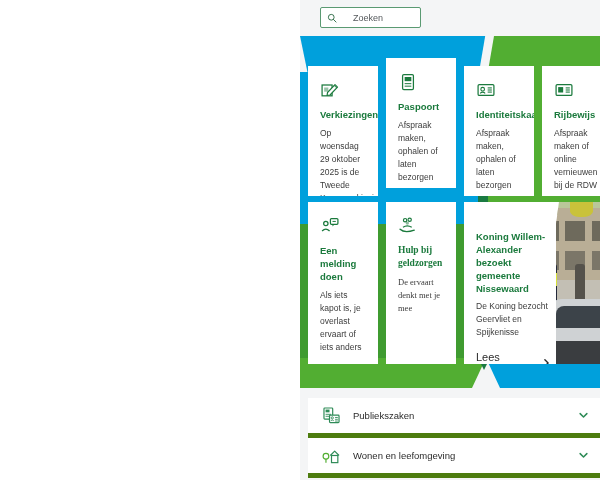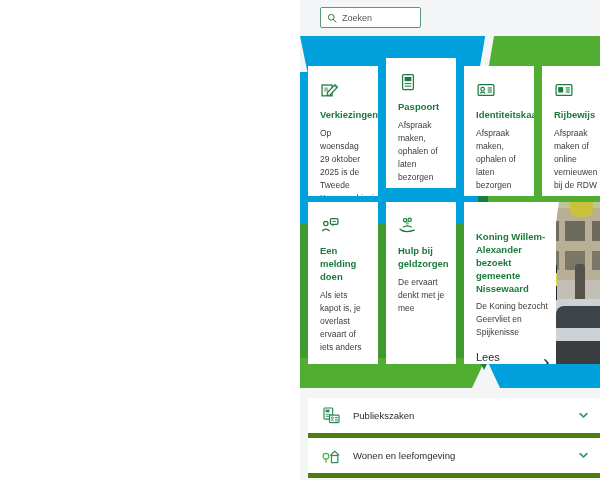--- a/index.html
+++ b/index.html
@@ -29,21 +29,21 @@
   .search-wrap {
     position: absolute;
     left: 20px; top: 7px;
     width: 101px; height: 21px;
     background: #ffffff;
     border: 1px solid #5a9a72;
     border-radius: 2px;
     display: flex;
     align-items: center;
     padding: 0 6px;
-    gap: 5px;
+    gap: 16px;
   }
   .search-input {
     border: 0; outline: 0;
     background: transparent;
     font-family: "Liberation Sans", sans-serif;
     font-size: 9px;
     color: #4a4a4a;
     width: 100%;
     padding: 0;
   }
@@ -159,21 +159,21 @@
   }
 
   
   #tile-verkiezingen { left: 8px;   top: 30px; width: 70px;  height: 130px; }
   #tile-paspoort     { left: 86px;  top: 22px; width: 70px;  height: 130px; }
   #tile-identiteit   { left: 164px; top: 30px; width: 70px;  height: 130px; }
   #tile-rijbewijs    { left: 242px; top: 30px; width: 70px;  height: 130px; }
 
   
   #tile-melding      { left: 8px;   top: 166px; width: 70px; height: 162px; }
-  #tile-geldzorgen   { left: 86px;  top: 166px; width: 70px; height: 162px; }
+  #tile-geldzorgen   { left: 86px;  top: 166px; width: 70px; height: 162px; font-family: Liberation Serif, serif; }
 
   
   #tile-nieuws {
     left: 164px; top: 166px;
     width: 148px; height: 162px;
     padding: 0;
     background: #ffffff;
   }
   .news-text {
     position: absolute;

